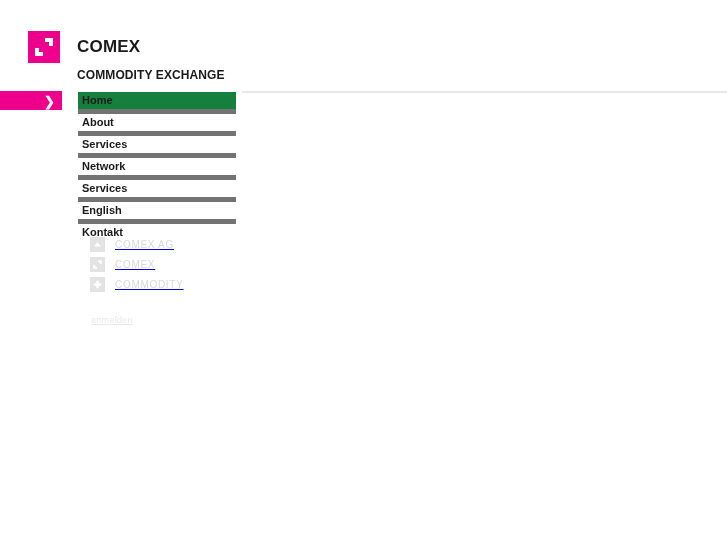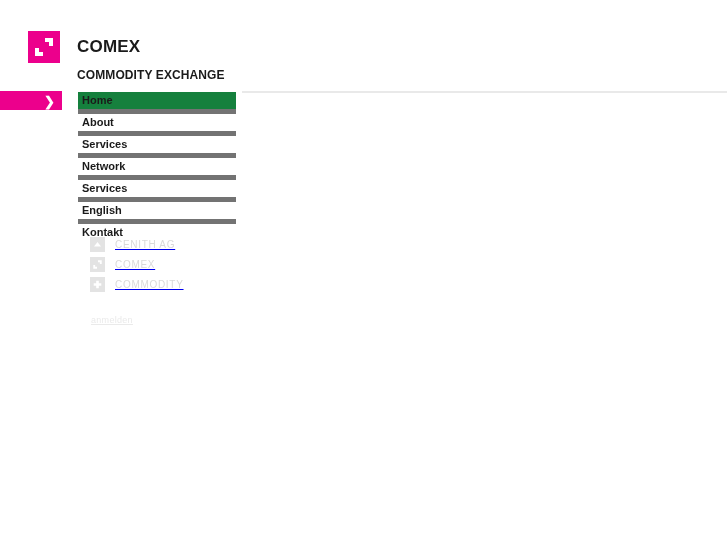--- a/index.html
+++ b/index.html
@@ -200,21 +200,21 @@
 
 <div id="brand-links">
 
   <a class="brand-link" href="#">
     <span class="brand-icon">
       <svg width="15" height="15" viewBox="0 0 15 15" aria-hidden="true">
         <rect x="0" y="0" width="15" height="15" fill="#e3e3e3"></rect>
         <path d="M7.5 5 L11 9.5 L4 9.5 Z" fill="#ffffff"></path>
       </svg>
     </span>
-    <span class="brand-label">CENITH AG</span>
+    <span class="brand-label">COMEX AG</span>
   </a>
 
   <a class="brand-link" href="#">
     <span class="brand-icon">
       <svg width="15" height="15" viewBox="0 0 32 32" aria-hidden="true">
         <rect x="0" y="0" width="32" height="32" fill="#e3e3e3"></rect>
         <path d="M17 7 L25 7 L25 15 L21 15 L21 11 L17 11 Z" fill="#ffffff"></path>
         <path d="M7 17 L11 17 L11 21 L15 21 L15 25 L7 25 Z" fill="#ffffff"></path>
       </svg>
     </span>

